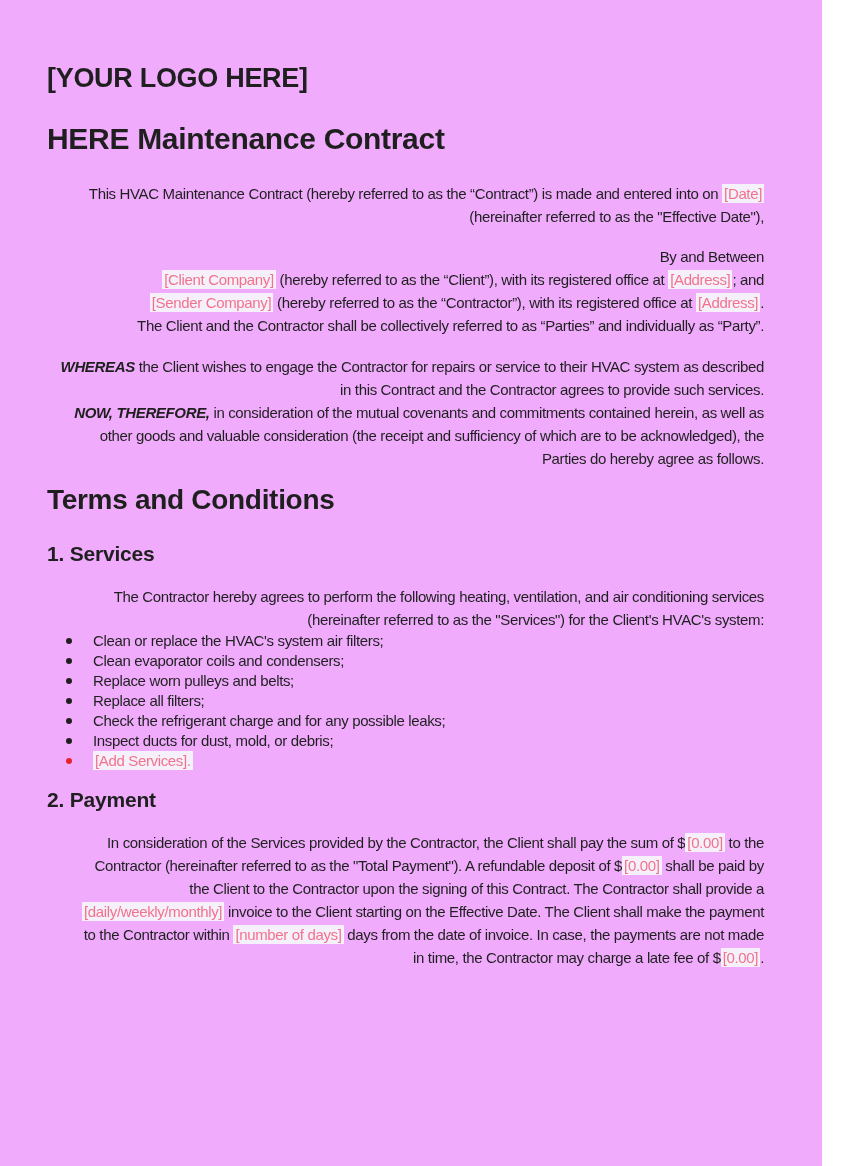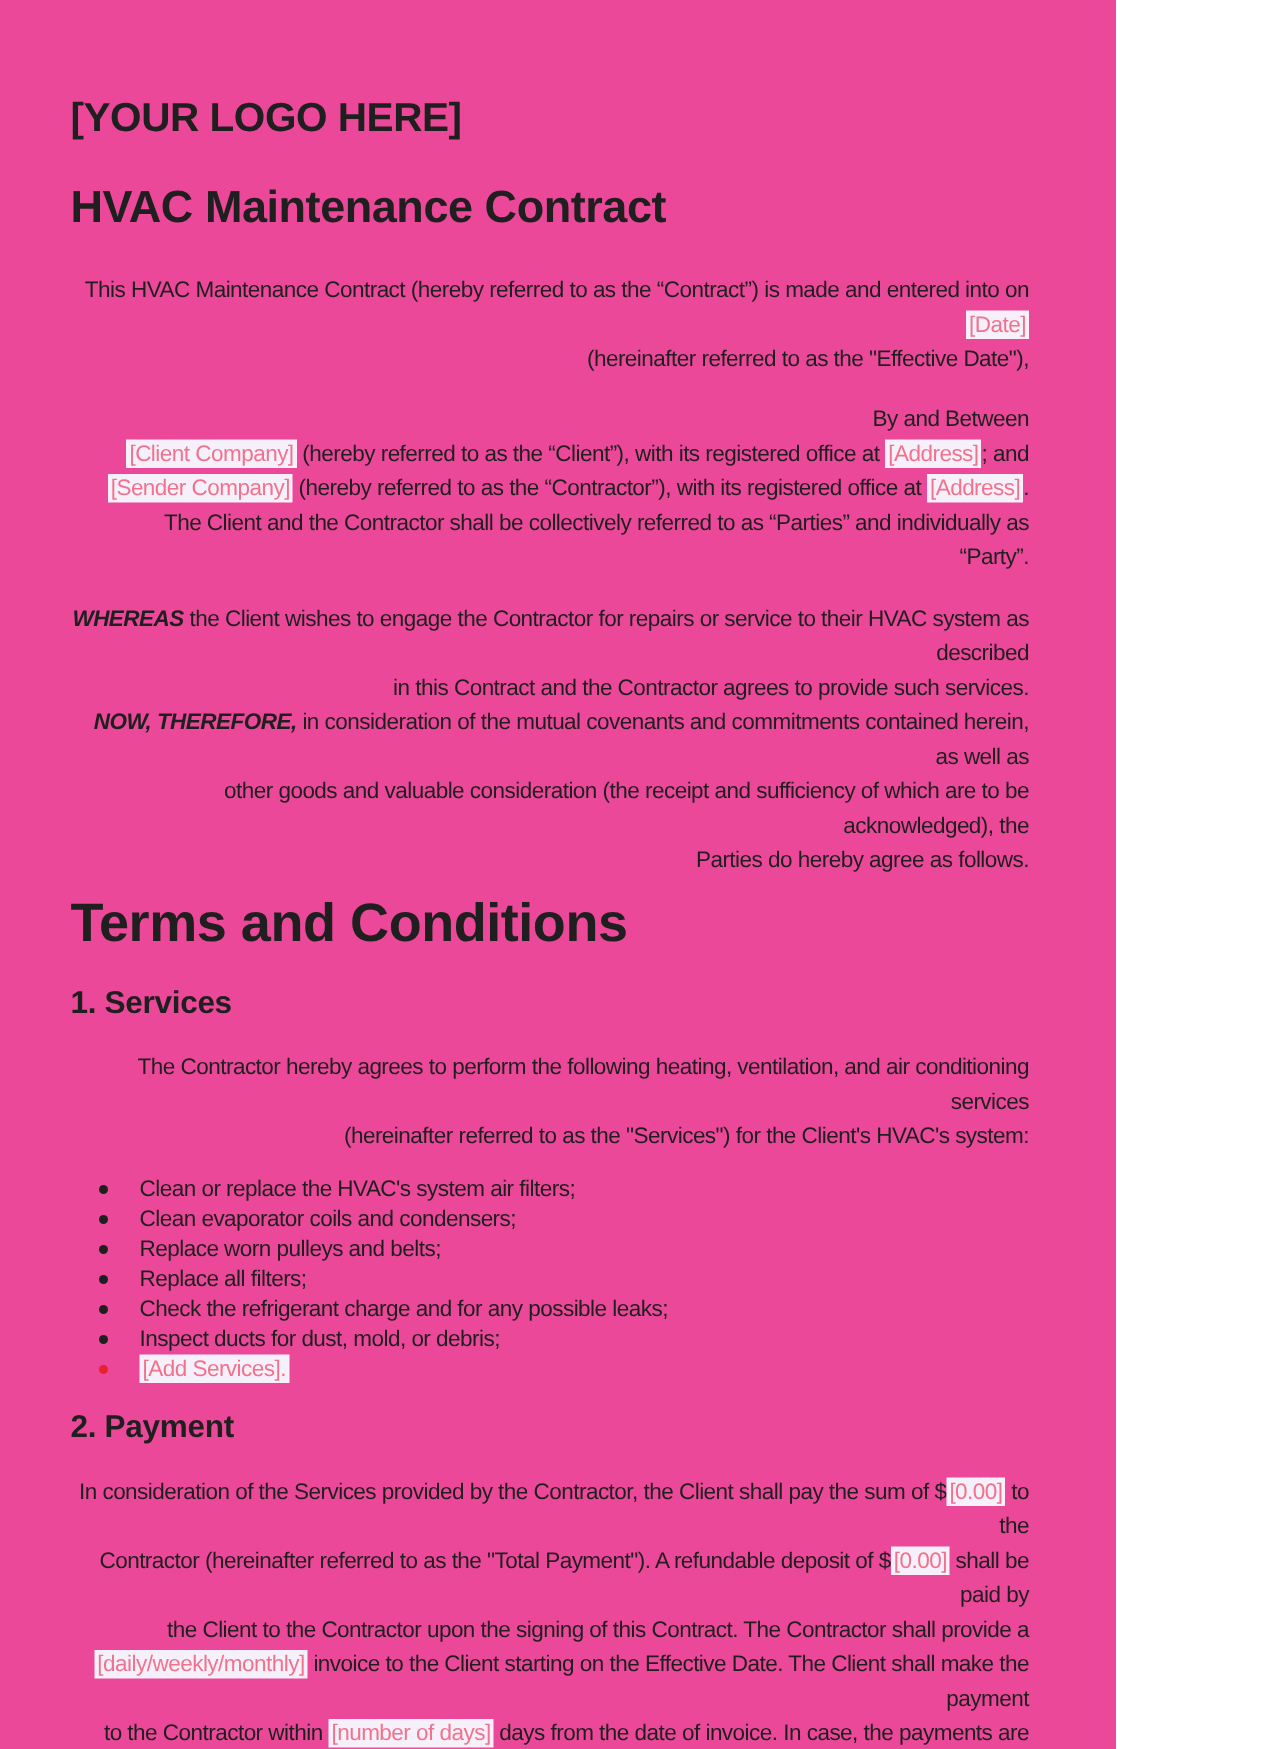--- a/index.html
+++ b/index.html
@@ -10,49 +10,48 @@
   }
   html,body{margin:0;padding:0;background:#ffffff;}
   body{
     width:850px;height:1166px;overflow:hidden;
     font-family:"Liberation Sans","DejaVu Sans",sans-serif;
     color:var(--text);
     -webkit-font-smoothing:antialiased;
   }
   .page{
     box-sizing:border-box;
-    width:744px;height:1166px;
+    width:822px;height:1166px;
     padding:62px 58px 0 47px;
-    background:#ec4899;
+    background:#f0abfc;
   }
   h1,h2,h3,p,ul{margin:0;padding:0;}
   .logo-heading{
     font-size:27px;line-height:32px;font-weight:700;letter-spacing:-0.3px;
   }
   .doc-title{
     font-size:30px;line-height:38px;font-weight:700;letter-spacing:-0.3px;
     margin-top:26px;
   }
   .body-text{
     font-size:15px;line-height:23px;letter-spacing:-0.35px;font-weight:400;text-align:right;
   }
   .intro-p{margin-top:24px;}
   .parties-p{margin-top:17px;padding-left:18px;}
   .recitals-p{margin-top:18px;}
   .terms-heading{
-    font-size:36px;line-height:36px;font-weight:700;letter-spacing:-0.3px;
+    font-size:28px;line-height:36px;font-weight:700;letter-spacing:-0.3px;
     margin-top:12px;
   }
   .sub-heading{
     font-size:21px;line-height:28px;font-weight:700;letter-spacing:-0.2px;
   }
   .services-heading{margin-top:22px;}
   .services-intro{margin-top:17px;}
   .services-list{
-    margin-top:14px;
     list-style:none;
     padding-left:19px;
   }
   .services-list li{
     font-size:15px;line-height:20px;letter-spacing:-0.35px;
     position:relative;
     padding-left:27px;
   }
   .services-list li::before{
     content:"";
@@ -73,21 +72,21 @@
     padding:1px 2px;
   }
 </style>
 </head>
 <body>
 
 <div class="page">
 
   <h1 class="logo-heading">[YOUR LOGO HERE]</h1>
 
-  <h1 class="doc-title">HVAC Maintenance Contract</h1>
+  <h1 class="doc-title">HERE Maintenance Contract</h1>
 
   <p class="body-text intro-p"><span>This HVAC Maintenance Contract (hereby referred to as the “Contract”) is made and entered into on </span><span class="ph">[Date]</span><br><span>(hereinafter referred to as the "Effective Date"),</span></p>
 
   <p class="body-text parties-p"><span>By and Between</span><br><span class="ph">[Client Company]</span><span> (hereby referred to as the “Client”), with its registered office at </span><span class="ph">[Address]</span><span>; and</span><br><span class="ph">[Sender Company]</span><span> (hereby referred to as the “Contractor”), with its registered office at </span><span class="ph">[Address]</span><span>.</span><br><span>The Client and the Contractor shall be collectively referred to as “Parties” and individually as “Party”.</span></p>
 
   <p class="body-text recitals-p"><span class="bold">WHEREAS</span><span> the Client wishes to engage the Contractor for repairs or service to their HVAC system as described</span><br><span>in this Contract and the Contractor agrees to provide such services.</span><br><span class="bold">NOW, THEREFORE,</span><span> in consideration of the mutual covenants and commitments contained herein, as well as</span><br><span>other goods and valuable consideration (the receipt and sufficiency of which are to be acknowledged), the</span><br><span>Parties do hereby agree as follows.</span></p>
 
   <h2 class="terms-heading">Terms and Conditions</h2>
 
   <h3 class="sub-heading services-heading">1. Services</h3>

